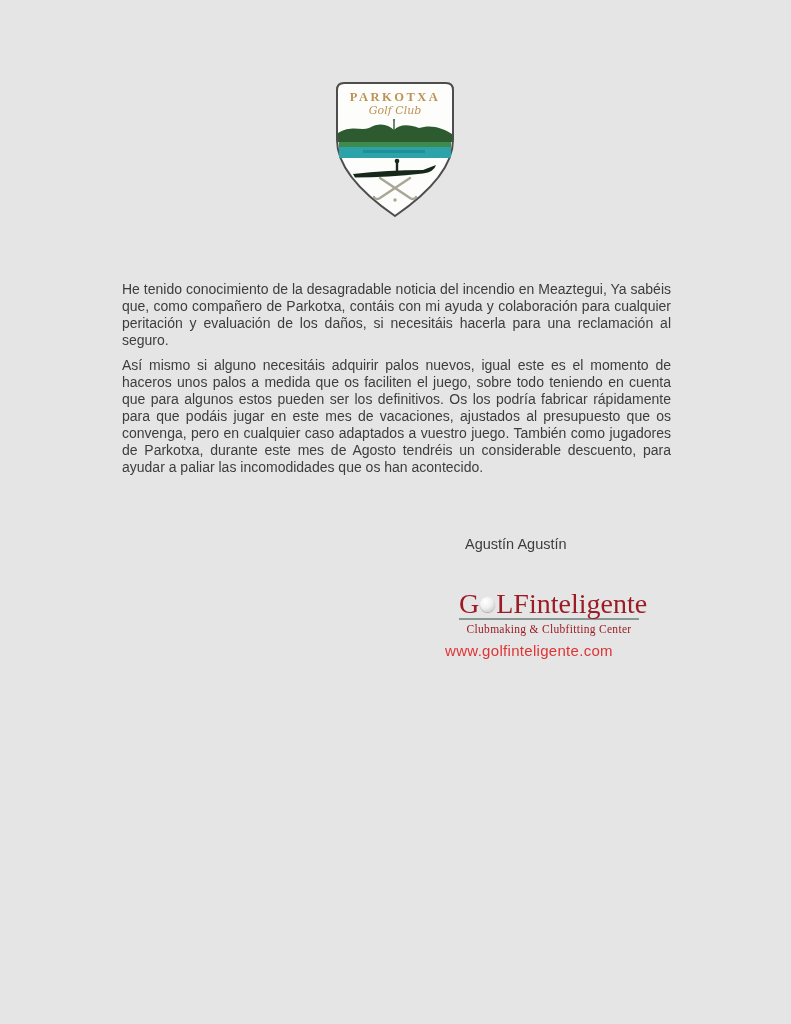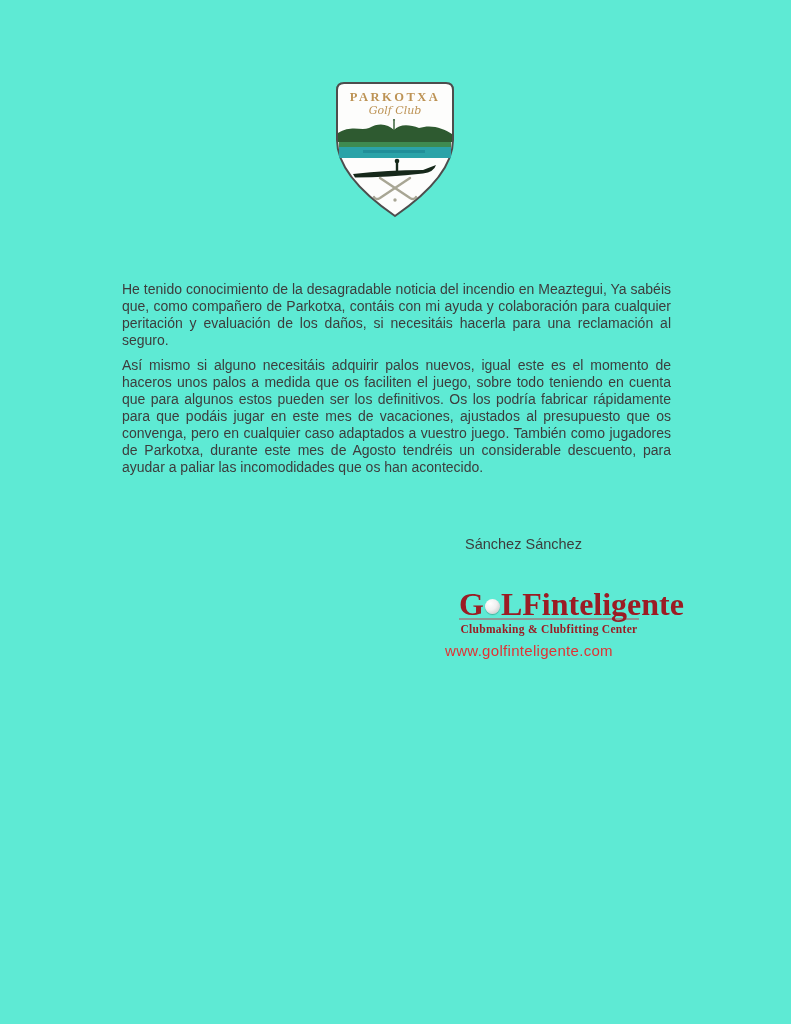--- a/index.html
+++ b/index.html
@@ -4,21 +4,21 @@
 <style>
   html, body {
     margin: 0;
     padding: 0;
     background: #ffffff;
   }
   .page {
     position: relative;
     width: 791px;
     height: 1024px;
-    background: #5eead4;
+    background: #e5e5e5;
     overflow: hidden;
     font-family: "Liberation Sans", sans-serif;
   }
 
   
   .crest {
     position: absolute;
     left: 333px;
     top: 80px;
     width: 124px;
@@ -51,22 +51,22 @@
   
   .brand-block {
     position: absolute;
     left: 459px;
     top: 590px;
     width: 180px;
     text-align: center;
   }
   .brand-logo {
     font-family: "Liberation Serif", serif;
-    font-weight: bold;
-    font-size: 32px;
+    font-weight: normal;
+    font-size: 28px;
     line-height: 28px;
     color: #9b1c24;
     letter-spacing: 0px;
     white-space: nowrap;
   }
   .golf-ball {
     display: inline-block;
     width: 15px;
     height: 15px;
     border-radius: 50%;
@@ -76,21 +76,21 @@
     vertical-align: 1px;
   }
   .brand-rule {
     height: 2px;
     background: #8a9894;
     margin-top: 0px;
   }
   .brand-tagline {
     margin-top: 3px;
     font-family: "Liberation Serif", serif;
-    font-weight: bold;
+    font-weight: normal;
     font-size: 11.5px;
     letter-spacing: 0.3px;
     color: #9b1c24;
     white-space: nowrap;
   }
   .brand-url {
     position: absolute;
     left: 439px;
     top: 642px;
     width: 180px;
@@ -136,21 +136,21 @@
         <circle cx="62" cy="120" r="1.7" fill="#a8a694" stroke="none"></circle>
       </g>
     </svg>
   </div>
 
   <div class="letter-body">
     <p>He tenido conocimiento de la desagradable noticia del incendio en Meaztegui, Ya sabéis que, como compañero de Parkotxa, contáis con mi ayuda y colaboración para cualquier peritación y evaluación de los daños, si necesitáis hacerla para una reclamación al seguro.</p>
     <p>Así mismo si alguno necesitáis adquirir palos nuevos, igual este es el momento de haceros unos palos a medida que os faciliten el juego, sobre todo teniendo en cuenta que para algunos estos pueden ser los definitivos. Os los podría fabricar rápidamente para que podáis jugar en este mes de vacaciones, ajustados al presupuesto que os convenga, pero en cualquier caso adaptados a vuestro juego. También como jugadores de Parkotxa, durante este mes de Agosto tendréis un considerable descuento, para ayudar a paliar las incomodidades que os han acontecido.</p>
   </div>
 
-  <div class="signature">Sánchez Sánchez</div>
+  <div class="signature">Agustín Agustín</div>
 
   <div class="brand-block">
     <div class="brand-logo"><span>G</span><span class="golf-ball"></span><span>LFinteligente</span></div>
     <div class="brand-rule"></div>
     <div class="brand-tagline">Clubmaking &amp; Clubfitting Center</div>
   </div>
 
   <a class="brand-url">www.golfinteligente.com</a>
 
 </div>

